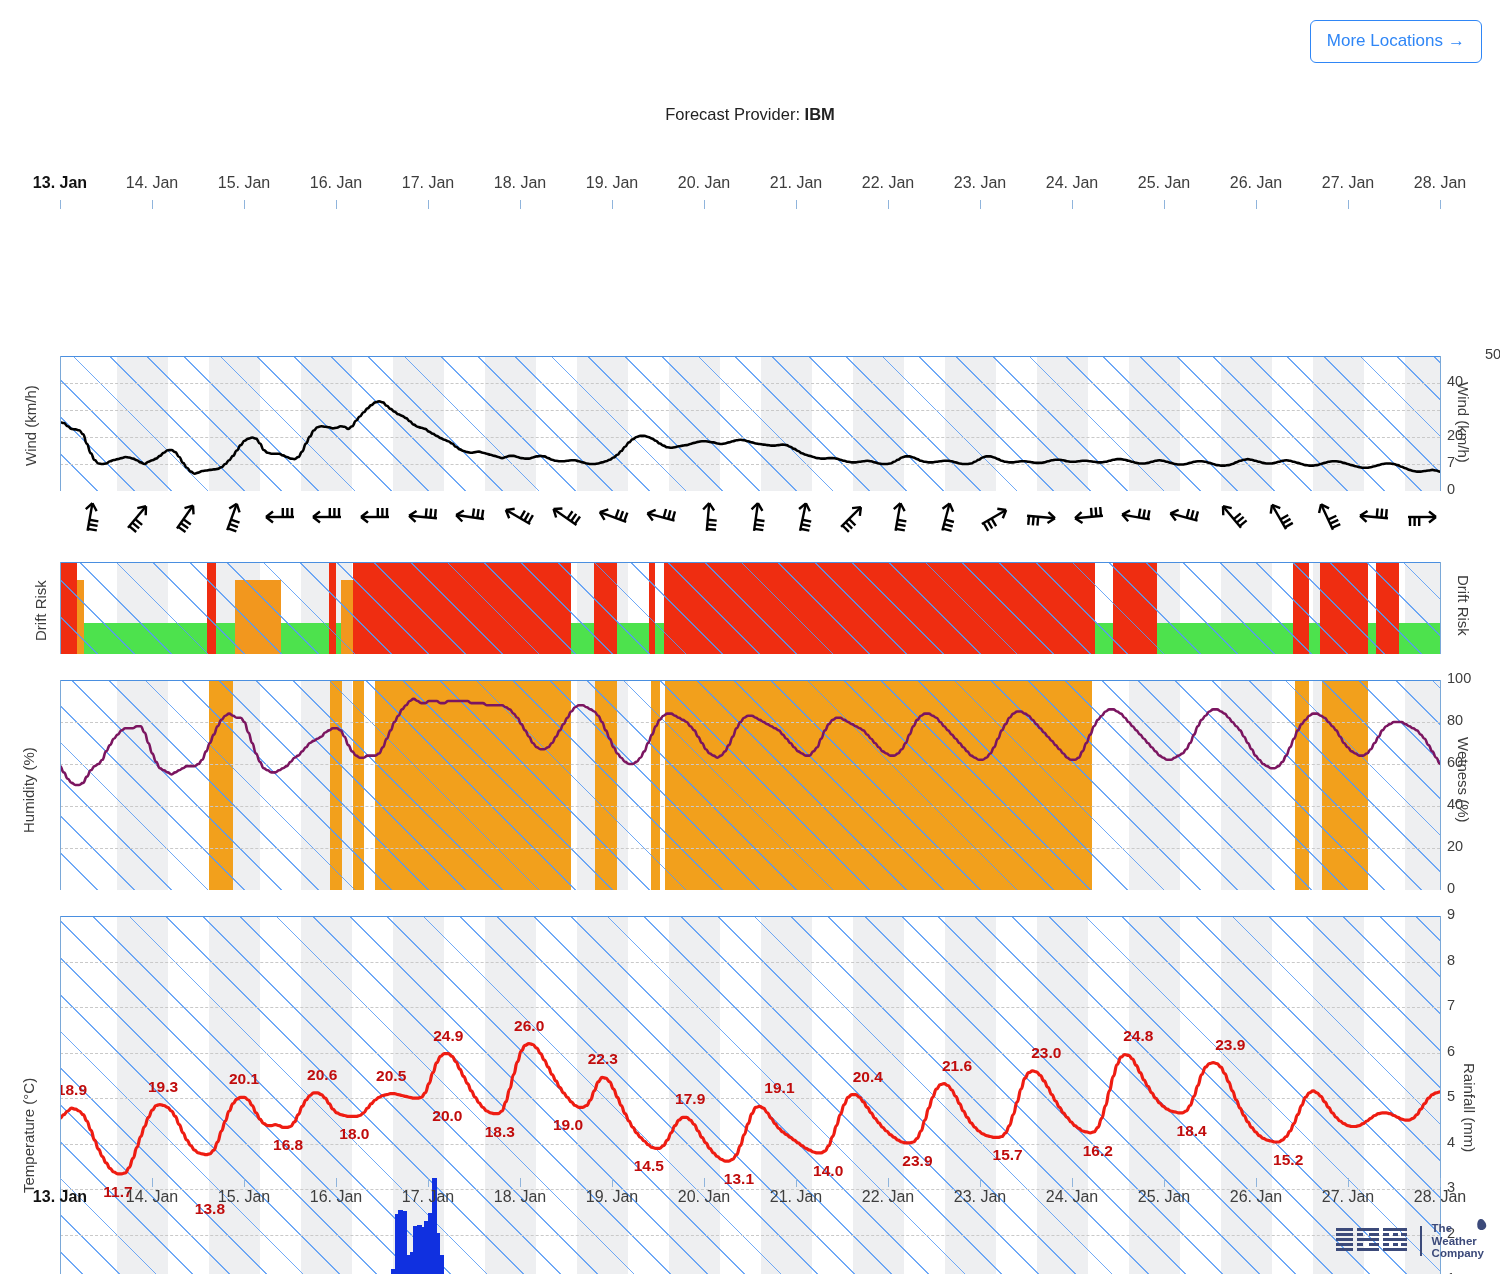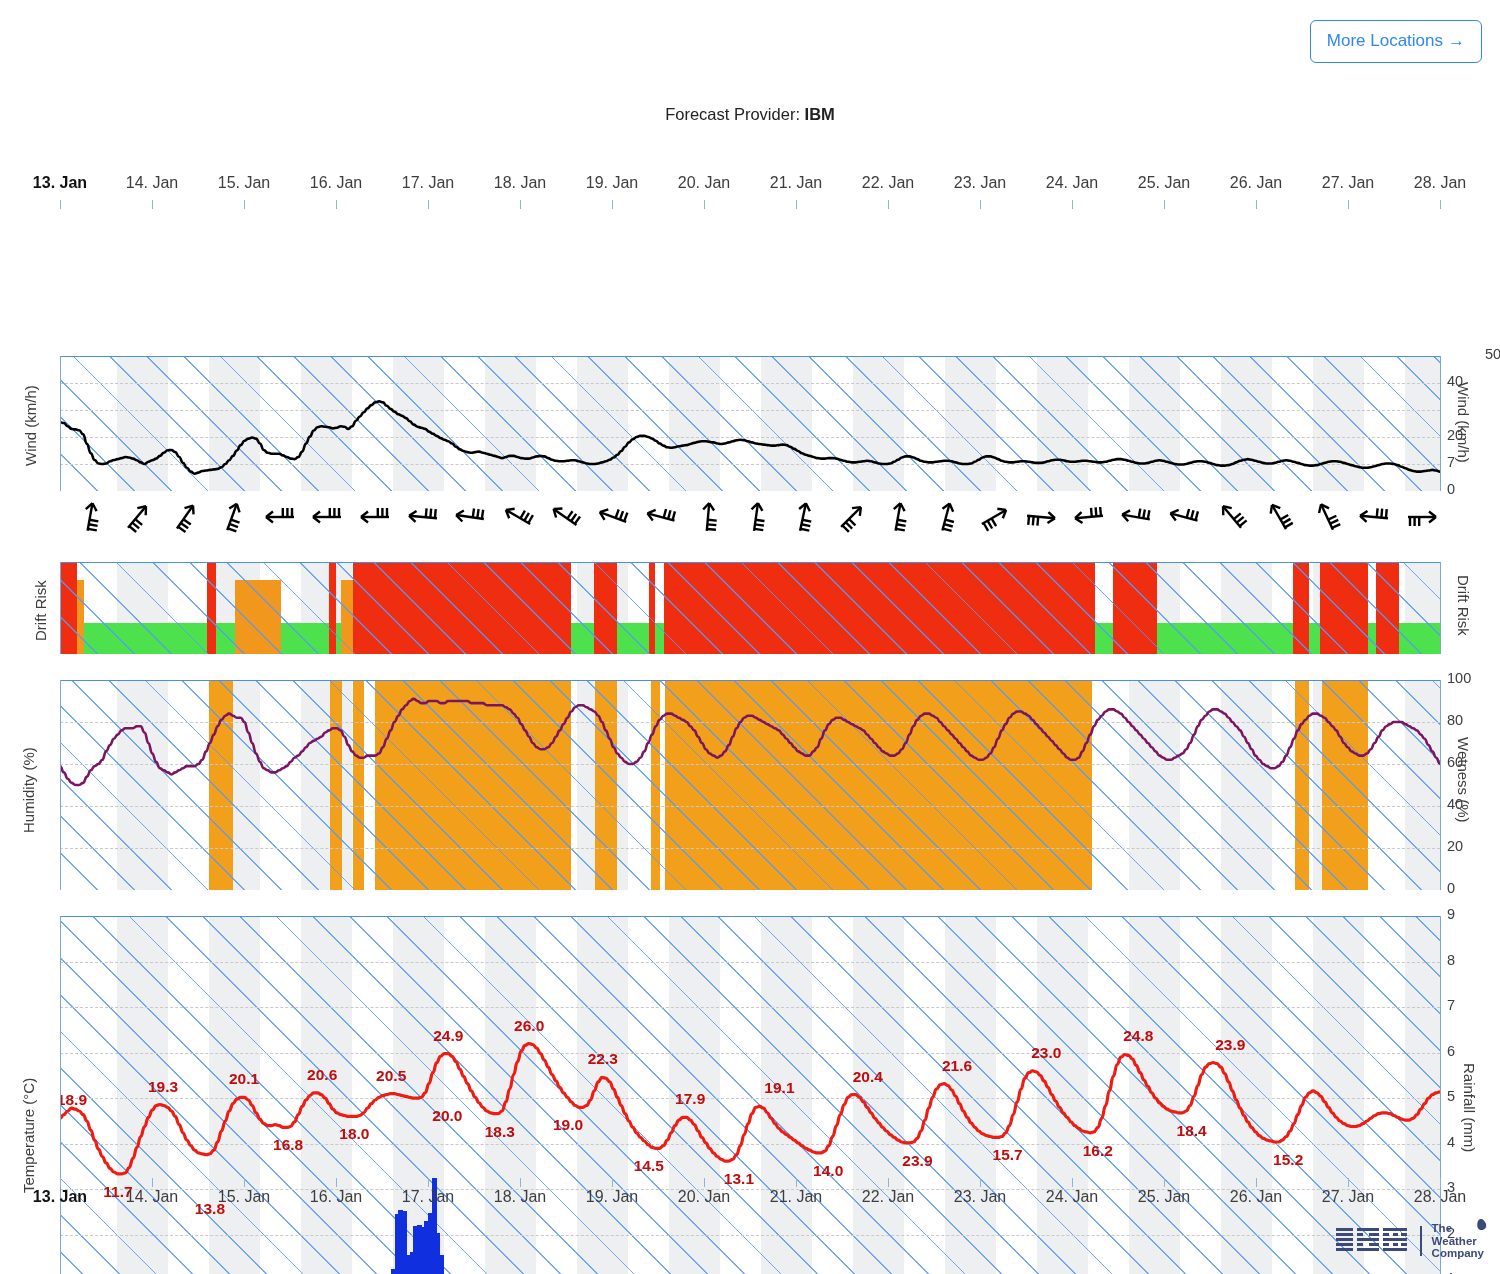--- a/index.html
+++ b/index.html
@@ -607,21 +607,21 @@
       <div class="rbar" style="left: 356.868px; width: 5px; height: 101.133px;"></div>
       <div class="rbar" style="left: 360.548px; width: 5px; height: 99.3111px;"></div>
       <div class="rbar" style="left: 364.228px; width: 5px; height: 104.778px;"></div>
       <div class="rbar" style="left: 367.908px; width: 5px; height: 112.978px;"></div>
       <div class="rbar" style="left: 371.588px; width: 5px; height: 148.056px;"></div>
       <div class="rbar" style="left: 375.268px; width: 5px; height: 93.3889px;"></div>
       <div class="rbar" style="left: 378.948px; width: 5px; height: 70.6111px;"></div>
       <svg width="1380" height="410" style="position: absolute; left: 0px; top: 0px;">
         <path d="M0.0,202.3 C1.9,202.3 1.9,198.6 3.8,198.6 C5.8,198.6 5.8,195.0 7.7,195.0 C9.6,195.0 9.6,192.2 11.5,192.2 C13.5,192.2 13.5,193.2 15.4,193.2 C17.3,193.2 17.3,195.0 19.2,195.0 C21.1,195.0 21.1,198.6 23.1,198.6 C25.0,198.6 25.0,205.0 26.9,205.0 C28.8,205.0 28.8,214.1 30.8,214.1 C32.7,214.1 32.7,224.1 34.6,224.1 C36.5,224.1 36.5,233.2 38.4,233.2 C40.4,233.2 40.4,240.5 42.3,240.5 C44.2,240.5 44.2,246.9 46.1,246.9 C48.1,246.9 48.1,252.4 50.0,252.4 C51.9,252.4 51.9,256.0 53.8,256.0 C55.7,256.0 55.7,257.8 57.7,257.8 C59.6,257.8 59.6,257.8 61.5,257.8 C63.4,257.8 63.4,256.9 65.3,256.9 C67.3,256.9 67.3,251.5 69.2,251.5 C71.1,251.5 71.1,242.4 73.0,242.4 C75.0,242.4 75.0,231.4 76.9,231.4 C78.8,231.4 78.8,220.5 80.7,220.5 C82.6,220.5 82.6,210.5 84.6,210.5 C86.5,210.5 86.5,201.4 88.4,201.4 C90.3,201.4 90.3,194.1 92.3,194.1 C94.2,194.1 94.2,189.5 96.1,189.5 C98.0,189.5 98.0,188.6 99.9,188.6 C101.9,188.6 101.9,189.5 103.8,189.5 C105.7,189.5 105.7,191.3 107.6,191.3 C109.6,191.3 109.6,195.0 111.5,195.0 C113.4,195.0 113.4,200.4 115.3,200.4 C117.2,200.4 117.2,208.6 119.2,208.6 C121.1,208.6 121.1,216.8 123.0,216.8 C124.9,216.8 124.9,224.1 126.9,224.1 C128.8,224.1 128.8,229.6 130.7,229.6 C132.6,229.6 132.6,234.2 134.5,234.2 C136.5,234.2 136.5,236.9 138.4,236.9 C140.3,236.9 140.3,237.8 142.2,237.8 C144.2,237.8 144.2,238.7 146.1,238.7 C148.0,238.7 148.0,237.8 149.9,237.8 C151.8,237.8 151.8,234.2 153.8,234.2 C155.7,234.2 155.7,226.0 157.6,226.0 C159.5,226.0 159.5,215.0 161.4,215.0 C163.4,215.0 163.4,205.0 165.3,205.0 C167.2,205.0 167.2,195.0 169.1,195.0 C171.1,195.0 171.1,187.7 173.0,187.7 C174.9,187.7 174.9,183.1 176.8,183.1 C178.7,183.1 178.7,181.3 180.7,181.3 C182.6,181.3 182.6,181.3 184.5,181.3 C186.4,181.3 186.4,184.0 188.4,184.0 C190.3,184.0 190.3,189.5 192.2,189.5 C194.1,189.5 194.1,196.8 196.0,196.8 C198.0,196.8 198.0,203.2 199.9,203.2 C201.8,203.2 201.8,207.7 203.7,207.7 C205.7,207.7 205.7,209.6 207.6,209.6 C209.5,209.6 209.5,209.6 211.4,209.6 C213.3,209.6 213.3,208.6 215.3,208.6 C217.2,208.6 217.2,209.6 219.1,209.6 C221.0,209.6 221.0,211.4 223.0,211.4 C224.9,211.4 224.9,211.4 226.8,211.4 C228.7,211.4 228.7,210.5 230.6,210.5 C232.6,210.5 232.6,205.9 234.5,205.9 C236.4,205.9 236.4,198.6 238.3,198.6 C240.3,198.6 240.3,190.4 242.2,190.4 C244.1,190.4 244.1,184.0 246.0,184.0 C247.9,184.0 247.9,179.5 249.9,179.5 C251.8,179.5 251.8,176.8 253.7,176.8 C255.6,176.8 255.6,176.8 257.5,176.8 C259.5,176.8 259.5,178.6 261.4,178.6 C263.3,178.6 263.3,182.2 265.2,182.2 C267.2,182.2 267.2,187.7 269.1,187.7 C271.0,187.7 271.0,193.2 272.9,193.2 C274.8,193.2 274.8,196.8 276.8,196.8 C278.7,196.8 278.7,198.6 280.6,198.6 C282.5,198.6 282.5,199.5 284.5,199.5 C286.4,199.5 286.4,200.4 288.3,200.4 C290.2,200.4 290.2,200.4 292.1,200.4 C294.1,200.4 294.1,200.4 296.0,200.4 C297.9,200.4 297.9,199.5 299.8,199.5 C301.8,199.5 301.8,196.8 303.7,196.8 C305.6,196.8 305.6,192.2 307.5,192.2 C309.4,192.2 309.4,187.7 311.4,187.7 C313.3,187.7 313.3,184.0 315.2,184.0 C317.1,184.0 317.1,181.3 319.1,181.3 C321.0,181.3 321.0,179.5 322.9,179.5 C324.8,179.5 324.8,178.6 326.7,178.6 C328.7,178.6 328.7,177.7 330.6,177.7 C332.5,177.7 332.5,177.7 334.4,177.7 C336.4,177.7 336.4,178.6 338.3,178.6 C340.2,178.6 340.2,179.5 342.1,179.5 C344.0,179.5 344.0,180.4 346.0,180.4 C347.9,180.4 347.9,181.3 349.8,181.3 C351.7,181.3 351.7,182.2 353.6,182.2 C355.6,182.2 355.6,182.2 357.5,182.2 C359.4,182.2 359.4,181.3 361.3,181.3 C363.3,181.3 363.3,176.8 365.2,176.8 C367.1,176.8 367.1,167.6 369.0,167.6 C370.9,167.6 370.9,156.7 372.9,156.7 C374.8,156.7 374.8,146.7 376.7,146.7 C378.6,146.7 378.6,140.3 380.6,140.3 C382.5,140.3 382.5,137.6 384.4,137.6 C386.3,137.6 386.3,137.6 388.2,137.6 C390.2,137.6 390.2,140.3 392.1,140.3 C394.0,140.3 394.0,145.8 395.9,145.8 C397.9,145.8 397.9,153.1 399.8,153.1 C401.7,153.1 401.7,160.4 403.6,160.4 C405.5,160.4 405.5,167.6 407.5,167.6 C409.4,167.6 409.4,174.9 411.3,174.9 C413.2,174.9 413.2,181.3 415.2,181.3 C417.1,181.3 417.1,186.8 419.0,186.8 C420.9,186.8 420.9,191.3 422.8,191.3 C424.8,191.3 424.8,195.0 426.7,195.0 C428.6,195.0 428.6,196.8 430.5,196.8 C432.5,196.8 432.5,197.7 434.4,197.7 C436.3,197.7 436.3,197.7 438.2,197.7 C440.1,197.7 440.1,195.0 442.1,195.0 C444.0,195.0 444.0,185.9 445.9,185.9 C447.8,185.9 447.8,173.1 449.7,173.1 C451.7,173.1 451.7,158.5 453.6,158.5 C455.5,158.5 455.5,145.8 457.4,145.8 C459.4,145.8 459.4,134.8 461.3,134.8 C463.2,134.8 463.2,129.4 465.1,129.4 C467.0,129.4 467.0,127.6 469.0,127.6 C470.9,127.6 470.9,128.5 472.8,128.5 C474.7,128.5 474.7,132.1 476.7,132.1 C478.6,132.1 478.6,137.6 480.5,137.6 C482.4,137.6 482.4,144.0 484.3,144.0 C486.3,144.0 486.3,151.2 488.2,151.2 C490.1,151.2 490.1,158.5 492.0,158.5 C494.0,158.5 494.0,164.9 495.9,164.9 C497.8,164.9 497.8,171.3 499.7,171.3 C501.6,171.3 501.6,176.8 503.6,176.8 C505.5,176.8 505.5,181.3 507.4,181.3 C509.3,181.3 509.3,185.9 511.3,185.9 C513.2,185.9 513.2,189.5 515.1,189.5 C517.0,189.5 517.0,191.3 518.9,191.3 C520.9,191.3 520.9,191.3 522.8,191.3 C524.7,191.3 524.7,189.5 526.6,189.5 C528.6,189.5 528.6,184.0 530.5,184.0 C532.4,184.0 532.4,174.9 534.3,174.9 C536.2,174.9 536.2,165.8 538.2,165.8 C540.1,165.8 540.1,161.3 542.0,161.3 C543.9,161.3 543.9,162.2 545.8,162.2 C547.8,162.2 547.8,165.8 549.7,165.8 C551.6,165.8 551.6,173.1 553.5,173.1 C555.5,173.1 555.5,181.3 557.4,181.3 C559.3,181.3 559.3,189.5 561.2,189.5 C563.1,189.5 563.1,197.7 565.1,197.7 C567.0,197.7 567.0,205.0 568.9,205.0 C570.8,205.0 570.8,211.4 572.8,211.4 C574.7,211.4 574.7,216.8 576.6,216.8 C578.5,216.8 578.5,221.4 580.4,221.4 C582.4,221.4 582.4,225.0 584.3,225.0 C586.2,225.0 586.2,228.7 588.1,228.7 C590.1,228.7 590.1,231.4 592.0,231.4 C593.9,231.4 593.9,232.3 595.8,232.3 C597.7,232.3 597.7,232.3 599.7,232.3 C601.6,232.3 601.6,229.6 603.5,229.6 C605.4,229.6 605.4,224.1 607.4,224.1 C609.3,224.1 609.3,216.8 611.2,216.8 C613.1,216.8 613.1,209.6 615.0,209.6 C617.0,209.6 617.0,204.1 618.9,204.1 C620.8,204.1 620.8,201.4 622.7,201.4 C624.7,201.4 624.7,201.4 626.6,201.4 C628.5,201.4 628.5,204.1 630.4,204.1 C632.3,204.1 632.3,208.6 634.3,208.6 C636.2,208.6 636.2,215.0 638.1,215.0 C640.0,215.0 640.0,221.4 641.9,221.4 C643.9,221.4 643.9,226.9 645.8,226.9 C647.7,226.9 647.7,232.3 649.6,232.3 C651.6,232.3 651.6,236.9 653.5,236.9 C655.4,236.9 655.4,240.5 657.3,240.5 C659.2,240.5 659.2,243.3 661.2,243.3 C663.1,243.3 663.1,245.1 665.0,245.1 C666.9,245.1 666.9,245.1 668.9,245.1 C670.8,245.1 670.8,243.3 672.7,243.3 C674.6,243.3 674.6,238.7 676.5,238.7 C678.5,238.7 678.5,229.6 680.4,229.6 C682.3,229.6 682.3,218.7 684.2,218.7 C686.2,218.7 686.2,207.7 688.1,207.7 C690.0,207.7 690.0,197.7 691.9,197.7 C693.8,197.7 693.8,191.3 695.8,191.3 C697.7,191.3 697.7,190.4 699.6,190.4 C701.5,190.4 701.5,192.2 703.5,192.2 C705.4,192.2 705.4,196.8 707.3,196.8 C709.2,196.8 709.2,202.3 711.1,202.3 C713.1,202.3 713.1,207.7 715.0,207.7 C716.9,207.7 716.9,212.3 718.8,212.3 C720.8,212.3 720.8,215.9 722.7,215.9 C724.6,215.9 724.6,218.7 726.5,218.7 C728.4,218.7 728.4,221.4 730.4,221.4 C732.3,221.4 732.3,224.1 734.2,224.1 C736.1,224.1 736.1,226.9 738.1,226.9 C740.0,226.9 740.0,229.6 741.9,229.6 C743.8,229.6 743.8,232.3 745.7,232.3 C747.7,232.3 747.7,234.2 749.6,234.2 C751.5,234.2 751.5,236.0 753.4,236.0 C755.3,236.0 755.3,236.9 757.3,236.9 C759.2,236.9 759.2,236.9 761.1,236.9 C763.0,236.9 763.0,235.1 765.0,235.1 C766.9,235.1 766.9,229.6 768.8,229.6 C770.7,229.6 770.7,220.5 772.6,220.5 C774.6,220.5 774.6,209.6 776.5,209.6 C778.4,209.6 778.4,198.6 780.3,198.6 C782.3,198.6 782.3,188.6 784.2,188.6 C786.1,188.6 786.1,181.3 788.0,181.3 C789.9,181.3 789.9,178.6 791.9,178.6 C793.8,178.6 793.8,178.6 795.7,178.6 C797.6,178.6 797.6,181.3 799.6,181.3 C801.5,181.3 801.5,185.9 803.4,185.9 C805.3,185.9 805.3,191.3 807.2,191.3 C809.2,191.3 809.2,196.8 811.1,196.8 C813.0,196.8 813.0,202.3 814.9,202.3 C816.9,202.3 816.9,206.8 818.8,206.8 C820.7,206.8 820.7,211.4 822.6,211.4 C824.5,211.4 824.5,215.0 826.5,215.0 C828.4,215.0 828.4,218.7 830.3,218.7 C832.2,218.7 832.2,221.4 834.2,221.4 C836.1,221.4 836.1,224.1 838.0,224.1 C839.9,224.1 839.9,226.0 841.8,226.0 C843.8,226.0 843.8,226.9 845.7,226.9 C847.6,226.9 847.6,226.9 849.5,226.9 C851.4,226.9 851.4,226.0 853.4,226.0 C855.3,226.0 855.3,222.3 857.2,222.3 C859.1,222.3 859.1,215.0 861.1,215.0 C863.0,215.0 863.0,204.1 864.9,204.1 C866.8,204.1 866.8,192.2 868.7,192.2 C870.7,192.2 870.7,181.3 872.6,181.3 C874.5,181.3 874.5,173.1 876.4,173.1 C878.4,173.1 878.4,168.6 880.3,168.6 C882.2,168.6 882.2,167.6 884.1,167.6 C886.0,167.6 886.0,169.5 888.0,169.5 C889.9,169.5 889.9,174.0 891.8,174.0 C893.7,174.0 893.7,180.4 895.7,180.4 C897.6,180.4 897.6,187.7 899.5,187.7 C901.4,187.7 901.4,195.0 903.3,195.0 C905.3,195.0 905.3,201.4 907.2,201.4 C909.1,201.4 909.1,206.8 911.0,206.8 C913.0,206.8 913.0,211.4 914.9,211.4 C916.8,211.4 916.8,215.0 918.7,215.0 C920.6,215.0 920.6,217.8 922.6,217.8 C924.5,217.8 924.5,219.6 926.4,219.6 C928.3,219.6 928.3,220.5 930.3,220.5 C932.2,220.5 932.2,221.4 934.1,221.4 C936.0,221.4 936.0,221.4 937.9,221.4 C939.9,221.4 939.9,220.5 941.8,220.5 C943.7,220.5 943.7,216.8 945.6,216.8 C947.5,216.8 947.5,209.6 949.5,209.6 C951.4,209.6 951.4,198.6 953.3,198.6 C955.2,198.6 955.2,185.9 957.2,185.9 C959.1,185.9 959.1,173.1 961.0,173.1 C962.9,173.1 962.9,162.2 964.8,162.2 C966.8,162.2 966.8,156.7 968.7,156.7 C970.6,156.7 970.6,154.9 972.5,154.9 C974.5,154.9 974.5,155.8 976.4,155.8 C978.3,155.8 978.3,159.4 980.2,159.4 C982.1,159.4 982.1,164.9 984.1,164.9 C986.0,164.9 986.0,171.3 987.9,171.3 C989.8,171.3 989.8,178.6 991.8,178.6 C993.7,178.6 993.7,185.0 995.6,185.0 C997.5,185.0 997.5,191.3 999.4,191.3 C1001.4,191.3 1001.4,196.8 1003.3,196.8 C1005.2,196.8 1005.2,201.4 1007.1,201.4 C1009.1,201.4 1009.1,205.9 1011.0,205.9 C1012.9,205.9 1012.9,209.6 1014.8,209.6 C1016.7,209.6 1016.7,212.3 1018.7,212.3 C1020.6,212.3 1020.6,215.0 1022.5,215.0 C1024.4,215.0 1024.4,215.9 1026.4,215.9 C1028.3,215.9 1028.3,216.8 1030.2,216.8 C1032.1,216.8 1032.1,215.9 1034.0,215.9 C1036.0,215.9 1036.0,211.4 1037.9,211.4 C1039.8,211.4 1039.8,202.3 1041.7,202.3 C1043.6,202.3 1043.6,189.5 1045.6,189.5 C1047.5,189.5 1047.5,174.9 1049.4,174.9 C1051.3,174.9 1051.3,160.4 1053.3,160.4 C1055.2,160.4 1055.2,148.5 1057.1,148.5 C1059.0,148.5 1059.0,141.2 1060.9,141.2 C1062.9,141.2 1062.9,138.5 1064.8,138.5 C1066.7,138.5 1066.7,139.4 1068.6,139.4 C1070.6,139.4 1070.6,143.0 1072.5,143.0 C1074.4,143.0 1074.4,149.4 1076.3,149.4 C1078.2,149.4 1078.2,156.7 1080.2,156.7 C1082.1,156.7 1082.1,164.0 1084.0,164.0 C1085.9,164.0 1085.9,170.4 1087.9,170.4 C1089.8,170.4 1089.8,176.8 1091.7,176.8 C1093.6,176.8 1093.6,182.2 1095.5,182.2 C1097.5,182.2 1097.5,186.8 1099.4,186.8 C1101.3,186.8 1101.3,190.4 1103.2,190.4 C1105.2,190.4 1105.2,193.2 1107.1,193.2 C1109.0,193.2 1109.0,195.0 1110.9,195.0 C1112.8,195.0 1112.8,195.9 1114.8,195.9 C1116.7,195.9 1116.7,196.8 1118.6,196.8 C1120.5,196.8 1120.5,196.8 1122.5,196.8 C1124.4,196.8 1124.4,195.0 1126.3,195.0 C1128.2,195.0 1128.2,189.5 1130.1,189.5 C1132.1,189.5 1132.1,180.4 1134.0,180.4 C1135.9,180.4 1135.9,169.5 1137.8,169.5 C1139.7,169.5 1139.7,158.5 1141.7,158.5 C1143.6,158.5 1143.6,151.2 1145.5,151.2 C1147.4,151.2 1147.4,147.6 1149.4,147.6 C1151.3,147.6 1151.3,146.7 1153.2,146.7 C1155.1,146.7 1155.1,147.6 1157.0,147.6 C1159.0,147.6 1159.0,151.2 1160.9,151.2 C1162.8,151.2 1162.8,157.6 1164.7,157.6 C1166.7,157.6 1166.7,165.8 1168.6,165.8 C1170.5,165.8 1170.5,174.9 1172.4,174.9 C1174.3,174.9 1174.3,184.0 1176.3,184.0 C1178.2,184.0 1178.2,192.2 1180.1,192.2 C1182.0,192.2 1182.0,199.5 1184.0,199.5 C1185.9,199.5 1185.9,205.9 1187.8,205.9 C1189.7,205.9 1189.7,211.4 1191.6,211.4 C1193.6,211.4 1193.6,215.9 1195.5,215.9 C1197.4,215.9 1197.4,219.6 1199.3,219.6 C1201.3,219.6 1201.3,222.3 1203.2,222.3 C1205.1,222.3 1205.1,224.1 1207.0,224.1 C1208.9,224.1 1208.9,225.0 1210.9,225.0 C1212.8,225.0 1212.8,226.0 1214.7,226.0 C1216.6,226.0 1216.6,226.0 1218.6,226.0 C1220.5,226.0 1220.5,224.1 1222.4,224.1 C1224.3,224.1 1224.3,220.5 1226.2,220.5 C1228.2,220.5 1228.2,215.0 1230.1,215.0 C1232.0,215.0 1232.0,207.7 1233.9,207.7 C1235.8,207.7 1235.8,198.6 1237.8,198.6 C1239.7,198.6 1239.7,189.5 1241.6,189.5 C1243.5,189.5 1243.5,181.3 1245.5,181.3 C1247.4,181.3 1247.4,176.8 1249.3,176.8 C1251.2,176.8 1251.2,174.9 1253.1,174.9 C1255.1,174.9 1255.1,176.8 1257.0,176.8 C1258.9,176.8 1258.9,180.4 1260.8,180.4 C1262.8,180.4 1262.8,185.9 1264.7,185.9 C1266.6,185.9 1266.6,191.3 1268.5,191.3 C1270.4,191.3 1270.4,196.8 1272.4,196.8 C1274.3,196.8 1274.3,201.4 1276.2,201.4 C1278.1,201.4 1278.1,205.0 1280.1,205.0 C1282.0,205.0 1282.0,207.7 1283.9,207.7 C1285.8,207.7 1285.8,209.6 1287.7,209.6 C1289.7,209.6 1289.7,210.5 1291.6,210.5 C1293.5,210.5 1293.5,210.5 1295.4,210.5 C1297.4,210.5 1297.4,209.6 1299.3,209.6 C1301.2,209.6 1301.2,207.7 1303.1,207.7 C1305.0,207.7 1305.0,205.0 1307.0,205.0 C1308.9,205.0 1308.9,202.3 1310.8,202.3 C1312.7,202.3 1312.7,199.5 1314.7,199.5 C1316.6,199.5 1316.6,197.7 1318.5,197.7 C1320.4,197.7 1320.4,196.8 1322.3,196.8 C1324.3,196.8 1324.3,196.8 1326.2,196.8 C1328.1,196.8 1328.1,197.7 1330.0,197.7 C1331.9,197.7 1331.9,199.5 1333.9,199.5 C1335.8,199.5 1335.8,201.4 1337.7,201.4 C1339.6,201.4 1339.6,203.2 1341.6,203.2 C1343.5,203.2 1343.5,204.1 1345.4,204.1 C1347.3,204.1 1347.3,204.1 1349.2,204.1 C1351.2,204.1 1351.2,202.3 1353.1,202.3 C1355.0,202.3 1355.0,198.6 1356.9,198.6 C1358.9,198.6 1358.9,193.2 1360.8,193.2 C1362.7,193.2 1362.7,187.7 1364.6,187.7 C1366.5,187.7 1366.5,182.2 1368.5,182.2 C1370.4,182.2 1370.4,178.6 1372.3,178.6 C1374.2,178.6 1374.2,176.8 1376.2,176.8 C1378.1,176.8 1378.1,175.8 1380.0,175.8" fill="none" stroke="#ee1c12" stroke-width="3.2" stroke-linejoin="round" stroke-linecap="round"></path>
       </svg>
-      <div class="tlabel" style="left: 11.96px; top: 175px; text-align: right;">18.9</div>
+      <div class="tlabel" style="left: 11.96px; top: 165px; text-align: right;">18.9</div>
       <div class="tlabel" style="left: 57.96px; top: 266.844px;">11.7</div>
       <div class="tlabel" style="left: 103.04px; top: 161.6px;">19.3</div>
       <div class="tlabel" style="left: 149.96px; top: 247.711px; margin-top: 36px;">13.8</div>
       <div class="tlabel" style="left: 184px; top: 154.311px;">20.1</div>
       <div class="tlabel" style="left: 228.16px; top: 220.378px;">16.8</div>
       <div class="tlabel" style="left: 262.2px; top: 149.756px;">20.6</div>
       <div class="tlabel" style="left: 294.4px; top: 209.444px;">18.0</div>
       <div class="tlabel" style="left: 331.2px; top: 150.667px;">20.5</div>
       <div class="tlabel" style="left: 363.4px; top: 191.222px; margin-left: 24px;">20.0</div>
       <div class="tlabel" style="left: 388.24px; top: 110.578px;">24.9</div>

